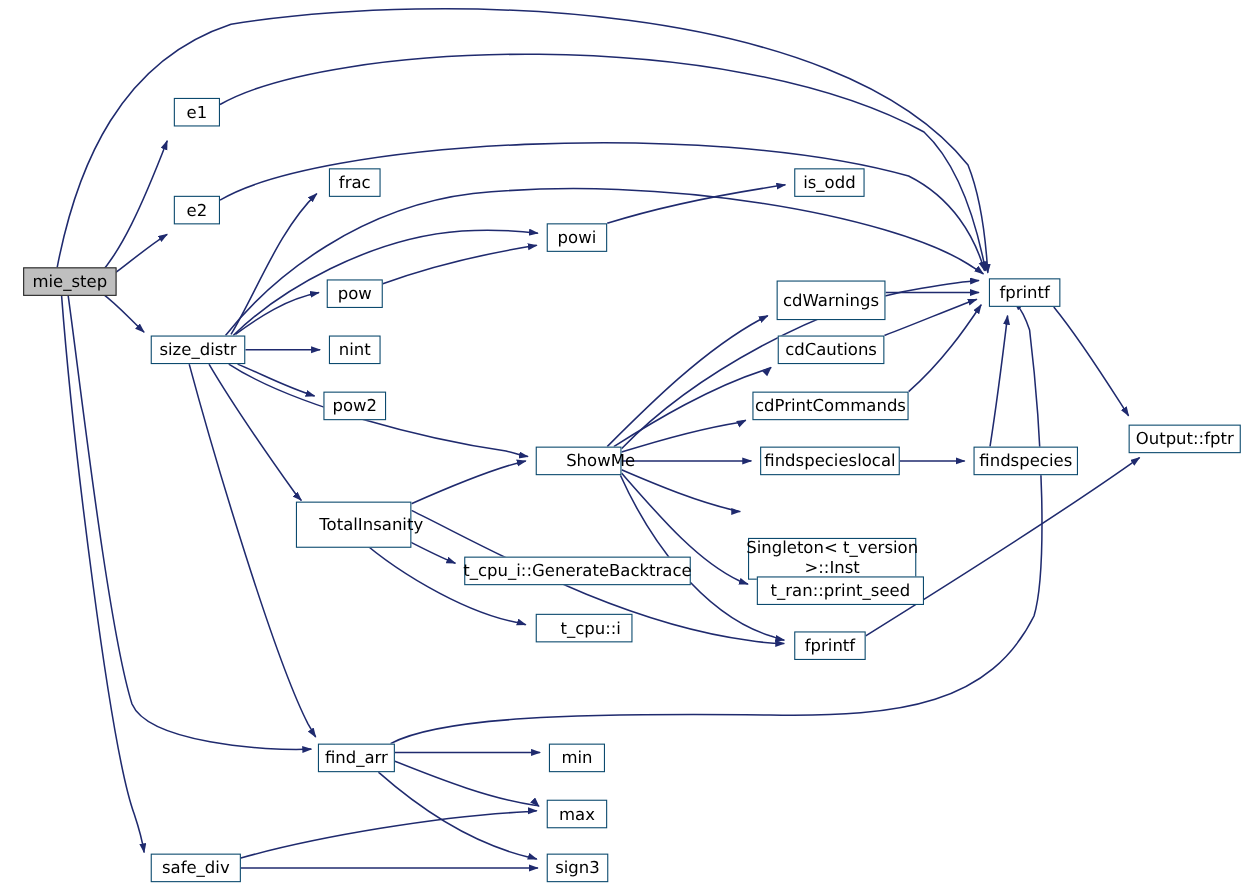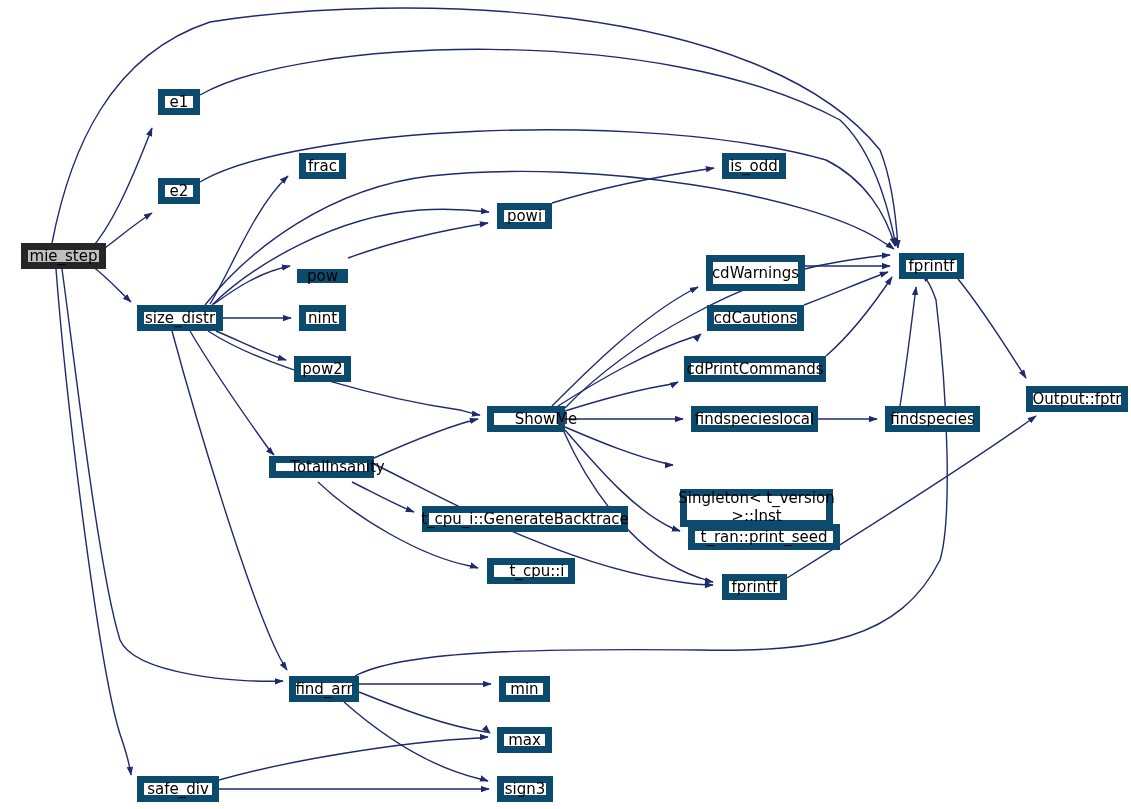--- a/index.html
+++ b/index.html
@@ -1,19 +1,19 @@
 <!DOCTYPE html>
 <html><head>
 <meta charset="utf-8">
 <style>
   html,body{margin:0;padding:0;background:#ffffff;}
   body{width:1131px;height:809px;font-family:"DejaVu Sans","Liberation Sans",sans-serif;}
   #graph{position:relative;width:1131px;height:809px;overflow:hidden;background:#fff;}
   #edges{position:absolute;left:0;top:0;width:1131px;height:809px;pointer-events:none;}
-  .node{position:absolute;box-sizing:border-box;border:7px solid #0c4a6e;background:#ffffff;
+  .node{position:absolute;box-sizing:border-box;border:1px solid #0c4a6e;background:#ffffff;
         display:flex;align-items:center;justify-content:center;text-align:center;
         font-size:15px;color:#000;line-height:1.08;white-space:pre;}
   .node.current{background:#bfbfbf;border-color:#262626;}
   .node.two-line{line-height:1.18;font-size:15px;margin-top:31px;}
 </style>
 </head>
 <body>
 
 <div id="graph">
   <svg id="edges" viewBox="0 0 1131 809" xmlns="http://www.w3.org/2000/svg">
@@ -81,34 +81,34 @@
       <path d="M219,789 L489,789"></path>
       <path d="M219,780 C290,760 400,742 478,738 C482,738 485,737 488,737"></path>
     </g>
   </svg>
   <div id="nodes">
       <div class="node current" style="left: 5px; top: 243px; width: 85px; height: 26px; margin-left: 16px;">mie_step</div>
       <div class="node" style="left: 158px; top: 89px; width: 42px; height: 26px;">e1</div>
       <div class="node" style="left: 158px; top: 178px; width: 42px; height: 26px;">e2</div>
       <div class="node" style="left: 137px; top: 305px; width: 86px; height: 26px;">size_distr</div>
       <div class="node" style="left: 299px; top: 153px; width: 47px; height: 26px;">frac</div>
-      <div class="node" style="left: 297px; top: 269px; width: 51px; height: 14px;">pow</div>
+      <div class="node" style="left: 297px; top: 254px; width: 51px; height: 26px;">pow</div>
       <div class="node" style="left: 299px; top: 305px; width: 47px; height: 26px; text-align: center;">nint</div>
       <div class="node" style="left: 294px; top: 356px; width: 57px; height: 26px;">pow2</div>
       <div class="node" style="left: 497px; top: 203px; width: 55px; height: 26px;">powi</div>
       <div class="node" style="left: 722px; top: 153px; width: 64px; height: 26px;">is_odd</div>
       <div class="node" style="left: 899px; top: 253px; width: 65px; height: 26px;">fprintf</div>
       <div class="node" style="left: 706px; top: 255px; width: 99px; height: 36px;">cdWarnings</div>
       <div class="node" style="left: 707px; top: 305px; width: 97px; height: 26px;">cdCautions</div>
       <div class="node" style="left: 684px; top: 356px; width: 142px; height: 26px;">cdPrintCommands</div>
       <div class="node" style="left: 487px; top: 406px; width: 78px; height: 26px; padding-left: 40px;">ShowMe</div>
       <div class="node" style="left: 691px; top: 406px; width: 127px; height: 26px;">findspecieslocal</div>
       <div class="node" style="left: 885px; top: 406px; width: 95px; height: 26px;">findspecies</div>
       <div class="node" style="left: 1026px; top: 386px; width: 102px; height: 26px;">Output::fptr</div>
-      <div class="node" style="left: 269px; top: 456px; width: 105px; height: 22px; padding-left: 32px;">TotalInsanity</div>
+      <div class="node" style="left: 269px; top: 456px; width: 105px; height: 42px; padding-left: 32px;">TotalInsanity</div>
       <div class="node two-line" style="left: 680px; top: 458px; width: 153px; height: 38px;">Singleton&lt; t_version
 &gt;::Inst</div>
       <div class="node" style="left: 422px; top: 506px; width: 206px; height: 26px;">t_cpu_i::GenerateBacktrace</div>
       <div class="node" style="left: 688px; top: 524px; width: 152px; height: 26px;">t_ran::print_seed</div>
       <div class="node" style="left: 487px; top: 558px; width: 88px; height: 26px; padding-left: 12px;">t_cpu::i</div>
       <div class="node" style="left: 722px; top: 574px; width: 65px; height: 26px;">fprintf</div>
       <div class="node" style="left: 289px; top: 676px; width: 70px; height: 26px;">find_arr</div>
       <div class="node" style="left: 499px; top: 676px; width: 51px; height: 26px;">min</div>
       <div class="node" style="left: 497px; top: 727px; width: 55px; height: 26px;">max</div>
       <div class="node" style="left: 137px; top: 776px; width: 82px; height: 26px;">safe_div</div>

